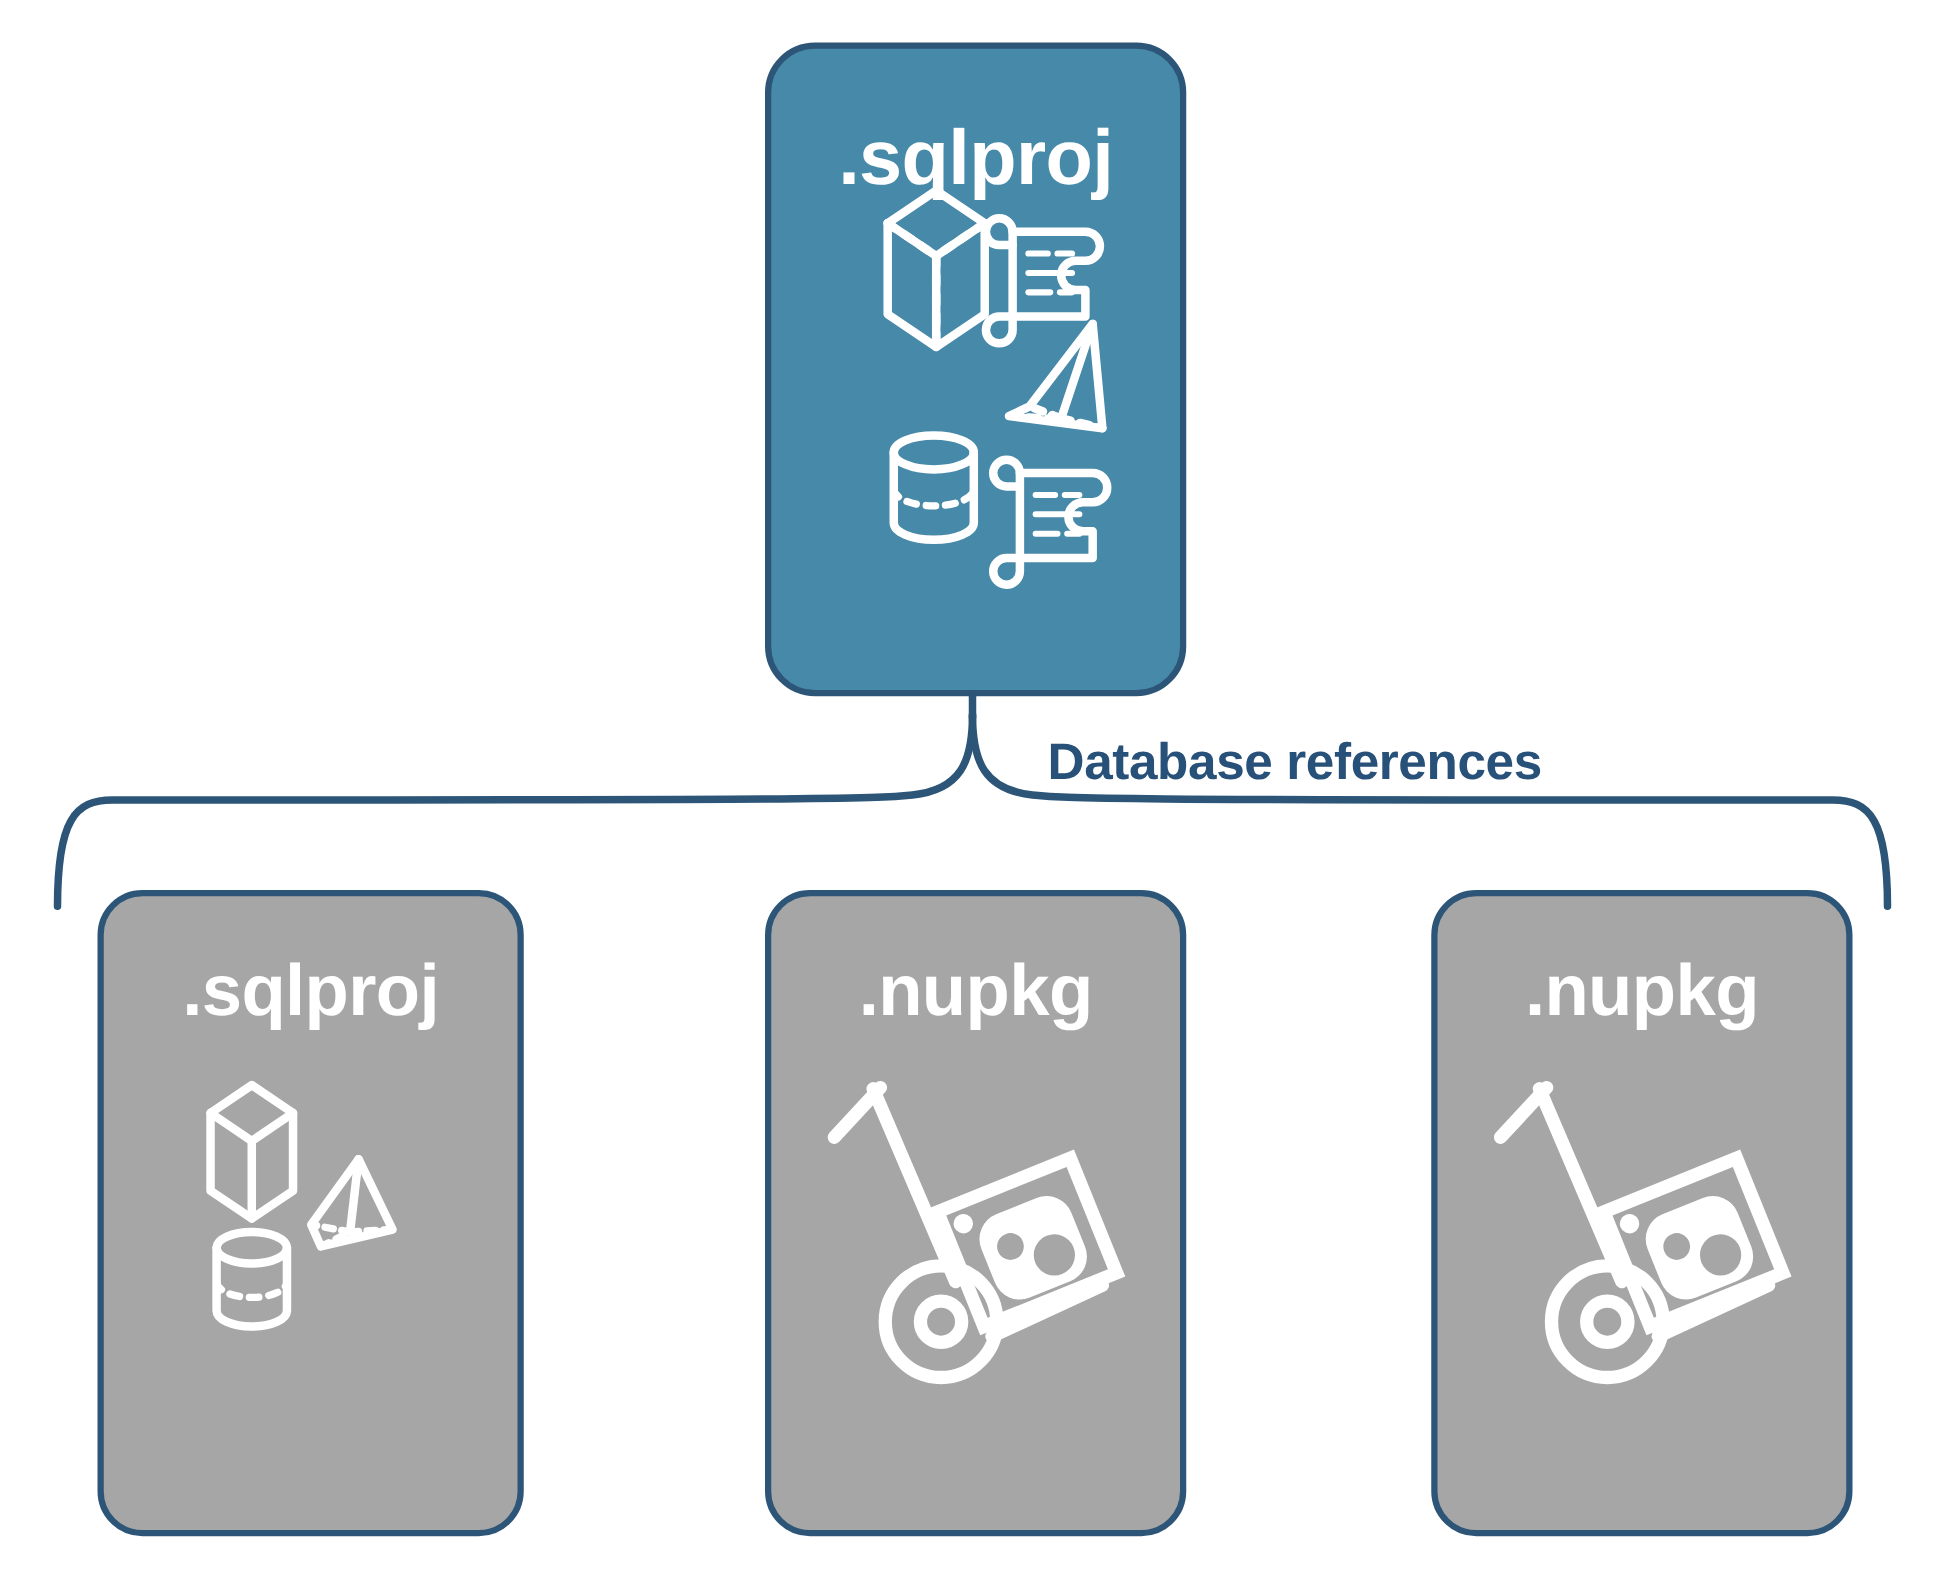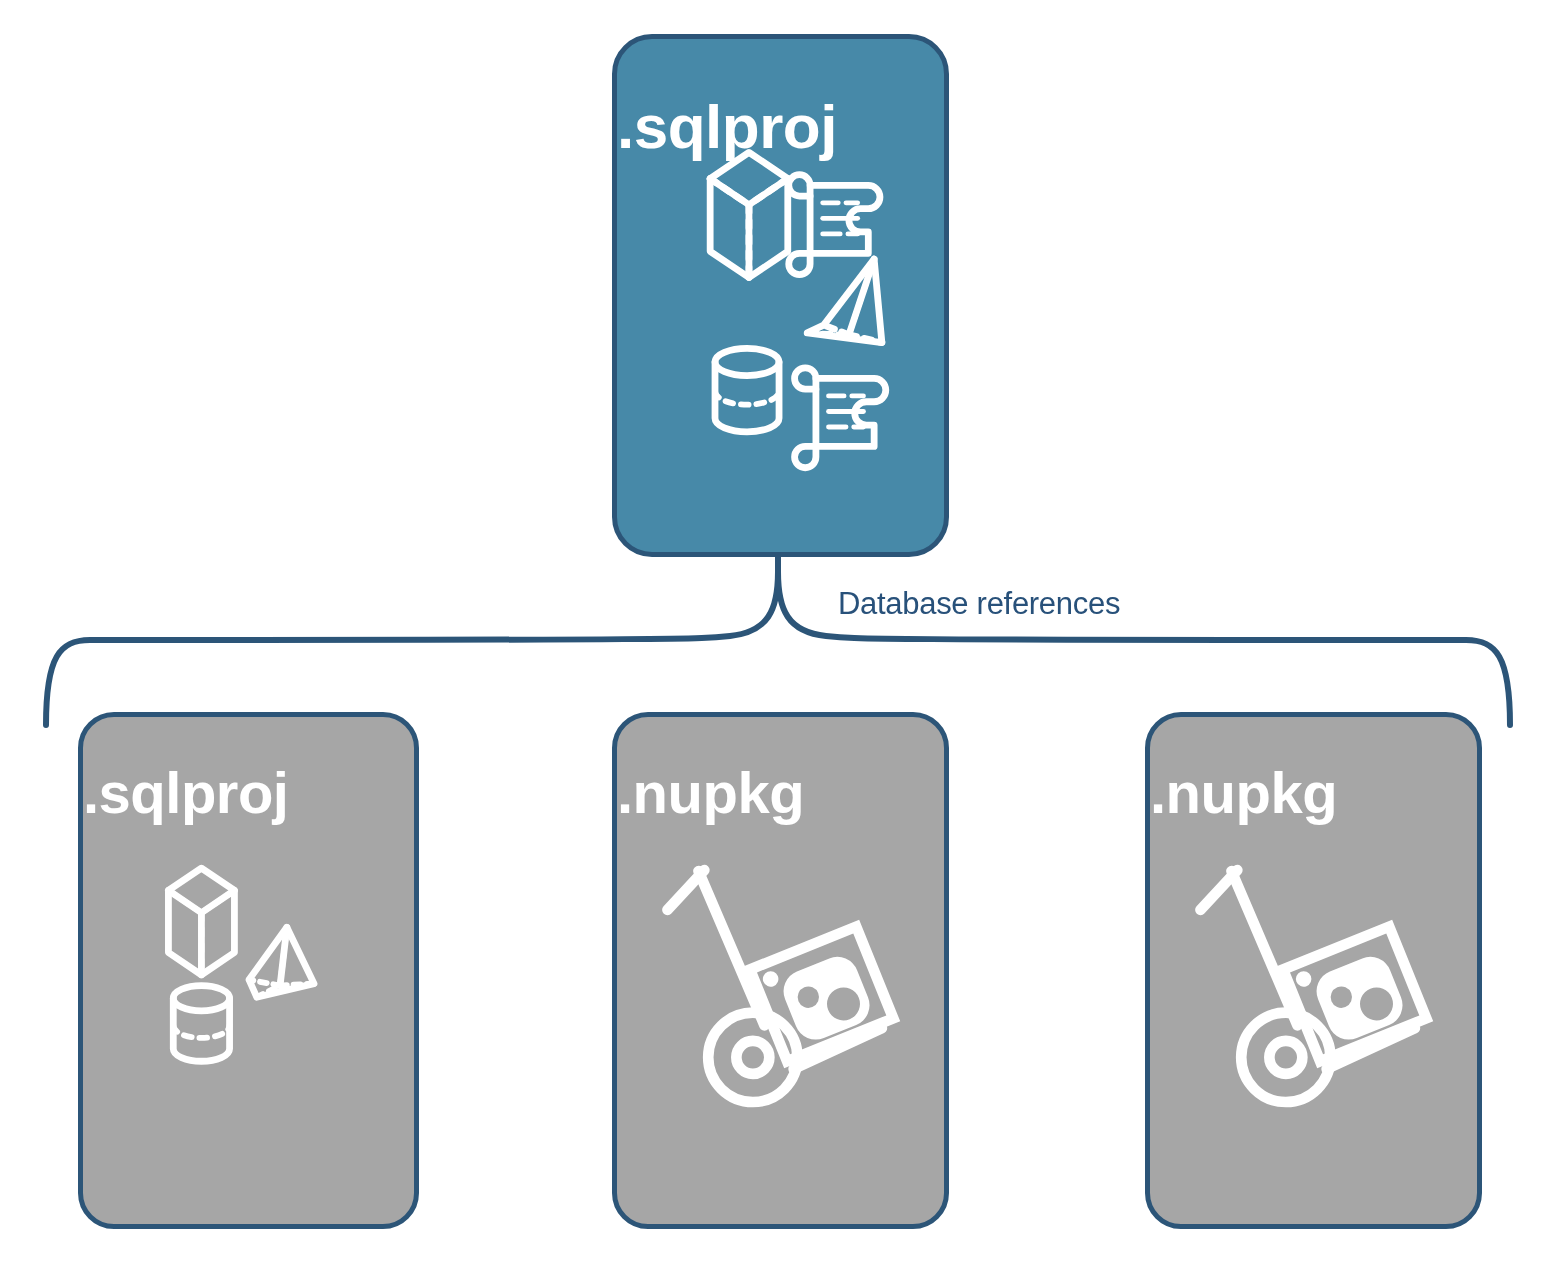--- a/index.html
+++ b/index.html
@@ -50,20 +50,21 @@
     left: 1145px;
     top: 712px;
     width: 337px;
     height: 517px;
     background: #a6a6a6;
   }
   .card-title {
     position: absolute;
     left: 0;
     right: 0;
+    text-align: center;
     color: #ffffff;
     font-weight: bold;
     letter-spacing: -0.5px;
     user-select: none;
   }
   .card-top .card-title {
     top: 52px;
     font-size: 62px;
   }
   .card-bl .card-title,
@@ -85,22 +86,22 @@
     left: 0;
     top: 540px;
     width: 1566px;
     height: 210px;
     pointer-events: none;
   }
   .bracket-label {
     position: absolute;
     left: 838px;
     top: 586px;
-    font-size: 31px;
-    font-weight: normal;
+    font-size: 41px;
+    font-weight: bold;
     color: #28517a;
     white-space: nowrap;
     letter-spacing: -0.3px;
   }
 </style>
 </head>
 <body>
 
 <div id="canvas">
 

